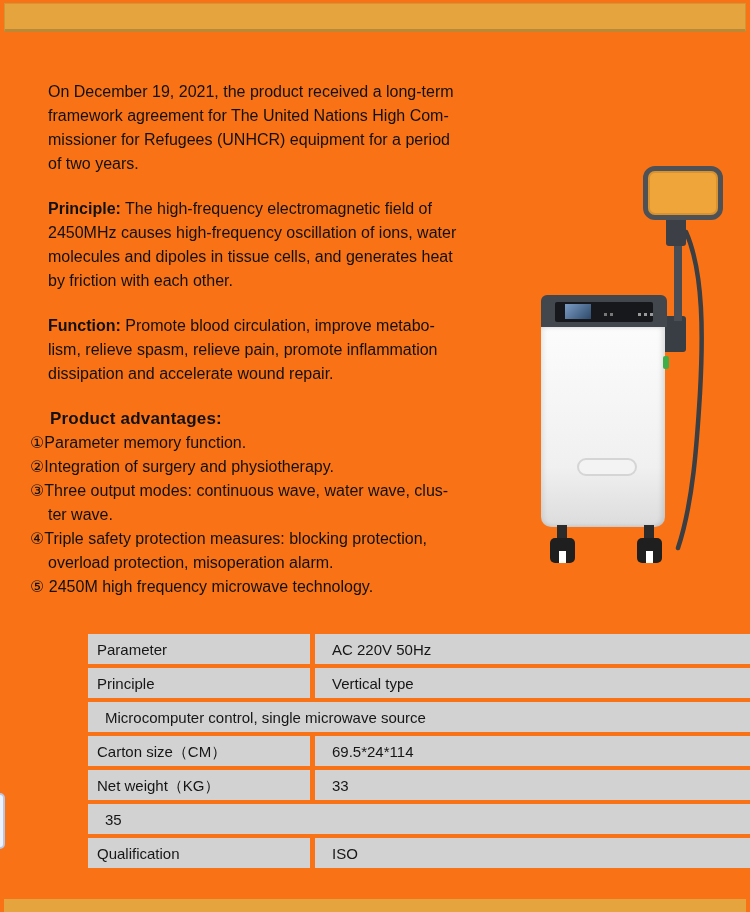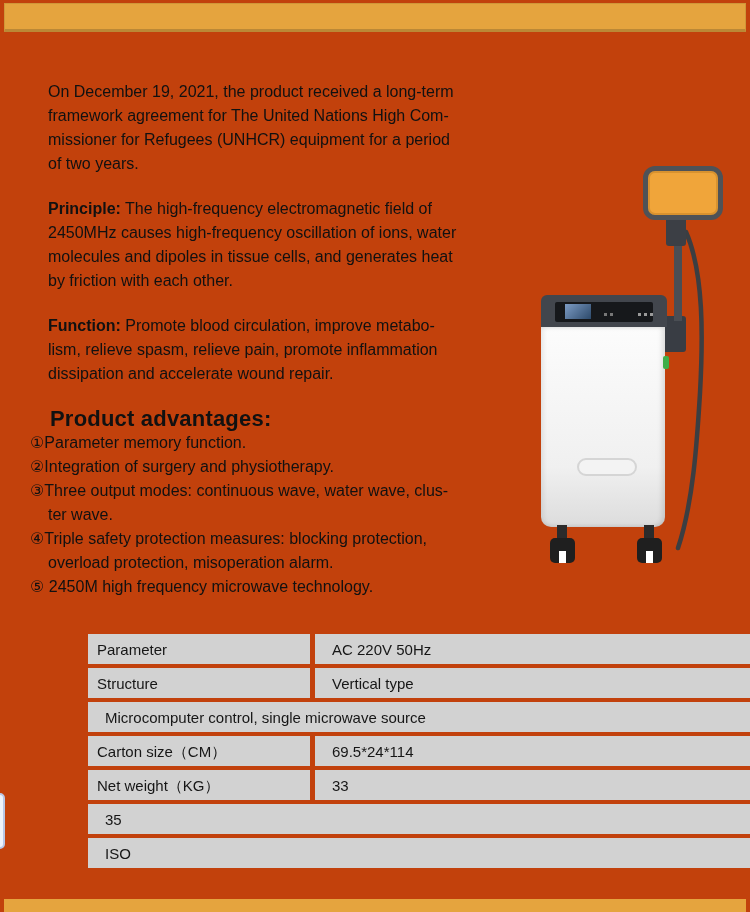--- a/index.html
+++ b/index.html
@@ -2,34 +2,34 @@
 <html><head>
 <meta charset="utf-8">
 <style>
   * { box-sizing: border-box; margin: 0; padding: 0; }
   html,body { background:#ffffff; }
   .page {
     position: relative;
     width: 750px;
     height: 912px;
     margin: 0 auto;
-    background: #c2410c;
+    background: #f97316;
     overflow: hidden;
     font-family: "Liberation Sans","DejaVu Sans",sans-serif;
     color: #111111;
   }
   
   .bar { position: absolute; left: 4px; width: 742px; background: #e5a43e; }
   .bar.top { top: 3px; height: 29px; border: 1px solid #d09739; border-bottom: 3px solid #bb8836; }
   .bar.bottom { bottom: 0; height: 13px; }
 
   
   .content { position: absolute; left: 48px; top: 80px; width: 458px; font-size: 16px; line-height: 24px; }
   .content p { margin: 0 0 21px 0; white-space: pre-line; }
-  .content h3 { margin: 18px 0 0 2px; font-size: 22px; line-height: 24px; font-weight: bold; letter-spacing: .2px; }
+  .content h3 { margin: 18px 0 0 2px; font-size: 17px; line-height: 24px; font-weight: bold; letter-spacing: .2px; }
   .content ul { list-style: none; margin: 0 0 12px -18px; }
   .content li { padding-left: 18px; text-indent: -18px; white-space: pre-line; }
 
   
   .spec-table { position: absolute; left: 88px; top: 634px; width: 726px; }
   .spec-row { display: flex; gap: 5px; height: 30px; margin-bottom: 4px; }
   .spec-cell { background: #d2d2d2; display: flex; align-items: center; font-size: 15px; line-height: 15px; color: #161616; }
   .spec-cell.lbl { width: 222px; padding-left: 9px; flex: none; }
   .spec-cell.val { flex: 1; padding-left: 17px; text-align: center; }
 
@@ -108,38 +108,39 @@
     <div class="caster-stem r"></div>
     <div class="caster r"></div>
   </div>
 
   <div class="spec-table">
     <div class="spec-row">
       <div class="spec-cell lbl">Parameter</div>
       <div class="spec-cell val">AC 220V 50Hz</div>
     </div>
     <div class="spec-row">
-      <div class="spec-cell lbl">Structure</div>
+      <div class="spec-cell lbl">Principle</div>
       <div class="spec-cell val">Vertical type</div>
     </div>
     <div class="spec-row">
       <div class="spec-cell val">Microcomputer control, single microwave source</div>
     </div>
     <div class="spec-row">
       <div class="spec-cell lbl">Carton size（CM）</div>
       <div class="spec-cell val">69.5*24*114</div>
     </div>
     <div class="spec-row">
       <div class="spec-cell lbl">Net weight（KG）</div>
       <div class="spec-cell val">33</div>
     </div>
     <div class="spec-row">
       <div class="spec-cell val">35</div>
     </div>
     <div class="spec-row">
+      <div class="spec-cell lbl">Qualification</div>
       <div class="spec-cell val">ISO</div>
     </div>
   </div>
 
   <div class="edge-artifact"></div>
 
   <div class="bar bottom"></div>
 
 </div>
 

